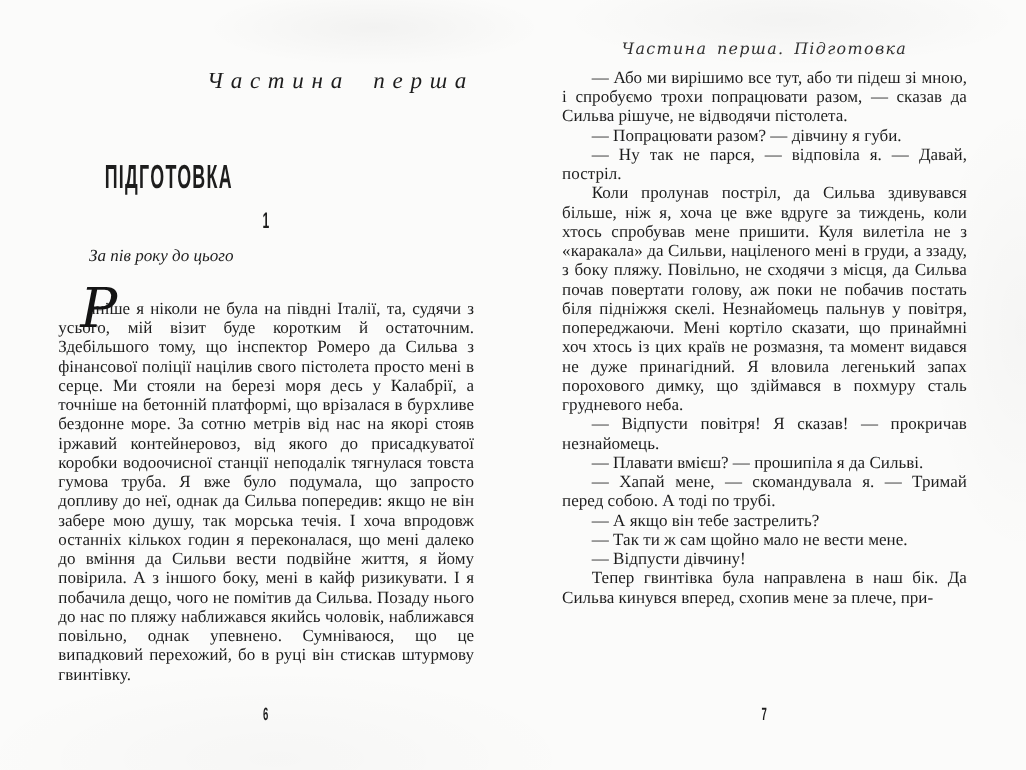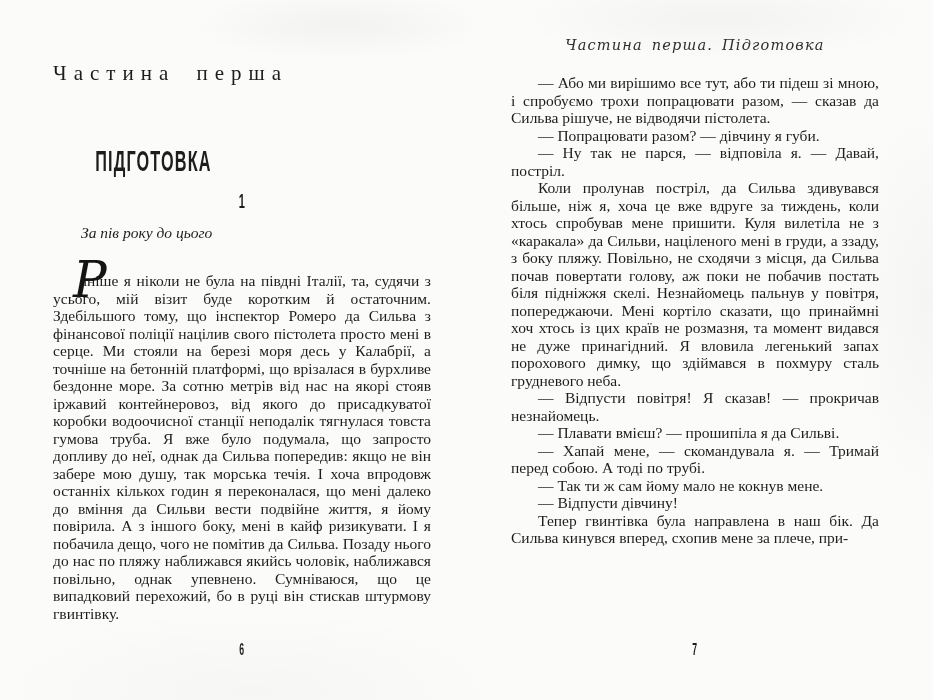--- a/index.html
+++ b/index.html
@@ -17,42 +17,42 @@
       radial-gradient(ellipse 120px 300px at 928px 300px, rgba(0,0,0,0.025), transparent 70%),
       radial-gradient(ellipse 400px 120px at 250px 690px, rgba(0,0,0,0.02), transparent 70%),
       #fbfbfa;
   }
   .page { position: absolute; top: 0; height: 628px; }
   .page-left  { left: 53px;  width: 378px; }
   .page-right { left: 511px; width: 368px; }
 
   .part-title {
     position: absolute; top: 61px; left: 0; right: 0;
-    text-align: left; white-space: nowrap;
-    font-size: 21px;
+    text-align: right; white-space: nowrap;
+    font-style: italic; font-size: 21px;
     letter-spacing: 7px; word-spacing: 9px;
   }
   .cond {
     display: inline-block;
     font-family: "Liberation Sans", sans-serif;
     font-weight: 700;
     transform: scaleX(0.58) scaleY(1.08);
     transform-origin: center;
     letter-spacing: 2px;
   }
   .chapter-title  { position: absolute; top: 145px; left: 0; right: 0; text-align: left; font-size: 28px; }
   .chapter-number { position: absolute; top: 191px; left: 0; right: 0; text-align: center; font-size: 19px; }
   .subtitle {
     position: absolute; top: 224px; left: 28px;
     font-style: italic; font-size: 15.5px;
   }
 
   .body-block { position: absolute; left: 0; right: 0; }
   .body-left  { top: 272px; }
-  .body-right { top: 74px; }
+  .body-right { top: 62px; }
 
   p.body {
     margin: 0;
     font-size: 15.5px;
     line-height: 17.5px;
     text-align: justify;
     text-indent: 27px;
     hyphens: manual;
   }
   .first-par { position: relative; }
@@ -115,21 +115,22 @@
     <div class="running-header">Частина перша. Підготовка</div>
 
     <div class="body-block body-right">
       <p class="body">— Або ми вирішимо все тут, або ти підеш зі мною, і спробуємо трохи попрацювати разом, — сказав да Сильва рішуче, не відводячи пістолета.</p>
       <p class="body">— Попрацювати разом? — дівчину я губи.</p>
       <p class="body">— Ну так не парся, — відповіла я. — Давай, постріл.</p>
       <p class="body">Коли пролунав постріл, да Сильва здивувався більше, ніж я, хоча це вже вдруге за тиждень, коли хтось спробував мене пришити. Куля вилетіла не з «каракала» да Сильви, націленого мені в груди, а ззаду, з боку пляжу. Повільно, не сходячи з місця, да Сильва почав повертати голову, аж поки не побачив постать біля підніжжя скелі. Незнайомець пальнув у повітря, попереджаючи. Мені кортіло сказати, що принаймні хоч хтось із цих країв не розмазня, та момент видався не дуже принагідний. Я вловила легенький запах порохового димку, що здіймався в похмуру сталь грудневого неба.</p>
       <p class="body">— Відпусти повітря! Я сказав! — прокричав незнайомець.</p>
       <p class="body">— Плавати вмієш? — прошипіла я да Сильві.</p>
       <p class="body">— Хапай мене, — скомандувала я. — Тримай перед собою. А тоді по трубі.</p>
-      <p class="body">— Так ти ж сам йому мало не кокнув мене.</p>
+      <p class="body">— А якщо він тебе застрелить?</p>
+      <p class="body">— Так ти ж сам щойно мало не вести мене.</p>
       <p class="body">— Відпусти дівчину!</p>
       <p class="body">Тепер гвинтівка була направлена в наш бік. Да Сильва кинувся вперед, схопив мене за плече, при-</p>
     </div>
 
     <div class="page-number">
       <span class="cond">7</span>
     </div>
   </div>
 
 </div>

